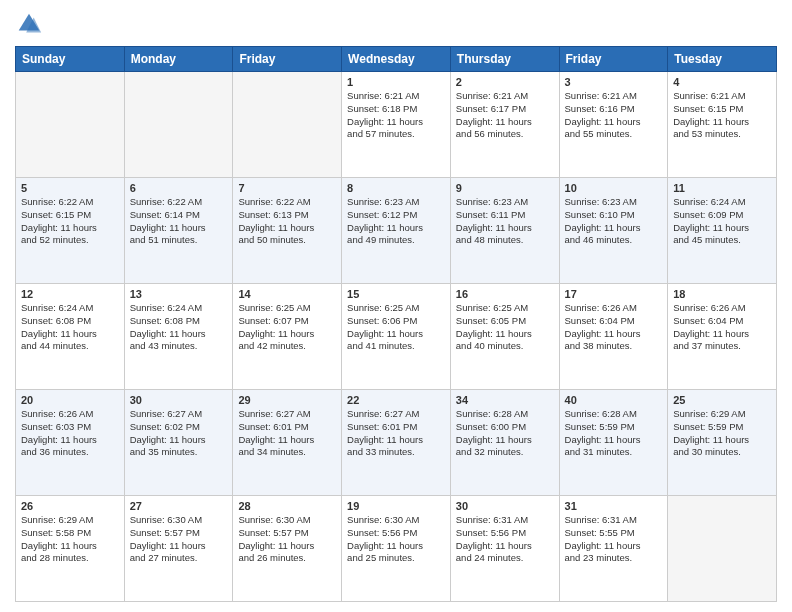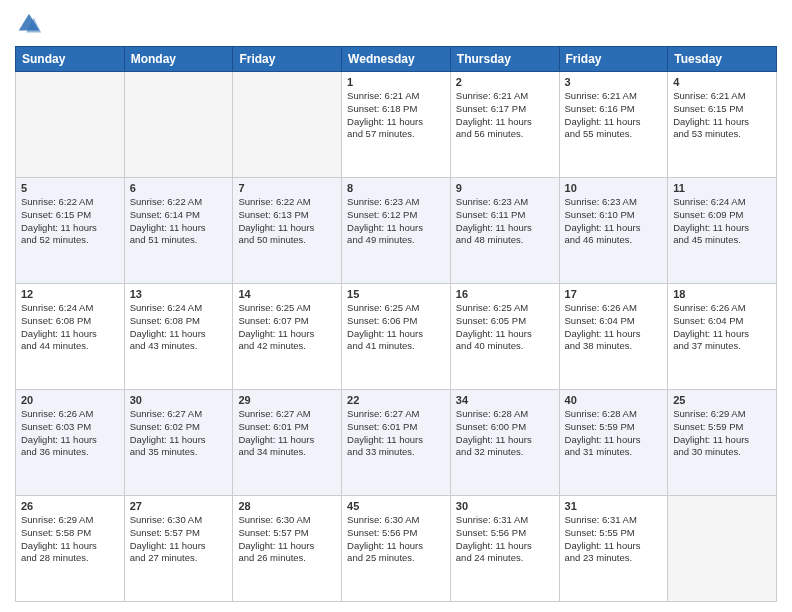--- a/index.html
+++ b/index.html
@@ -333,21 +333,21 @@
 and 27 minutes.</div>
           </td>
           <td>
             <span class="day-num">28</span>
             <div style="white-space: pre-line; line-height: 1.35;">Sunrise: 6:30 AM
 Sunset: 5:57 PM
 Daylight: 11 hours
 and 26 minutes.</div>
           </td>
           <td>
-            <span class="day-num">45</span>
+            <span class="day-num">19</span>
             <div style="white-space: pre-line; line-height: 1.35;">Sunrise: 6:30 AM
 Sunset: 5:56 PM
 Daylight: 11 hours
 and 25 minutes.</div>
           </td>
           <td>
             <span class="day-num">30</span>
             <div style="white-space: pre-line; line-height: 1.35;">Sunrise: 6:31 AM
 Sunset: 5:56 PM
 Daylight: 11 hours

